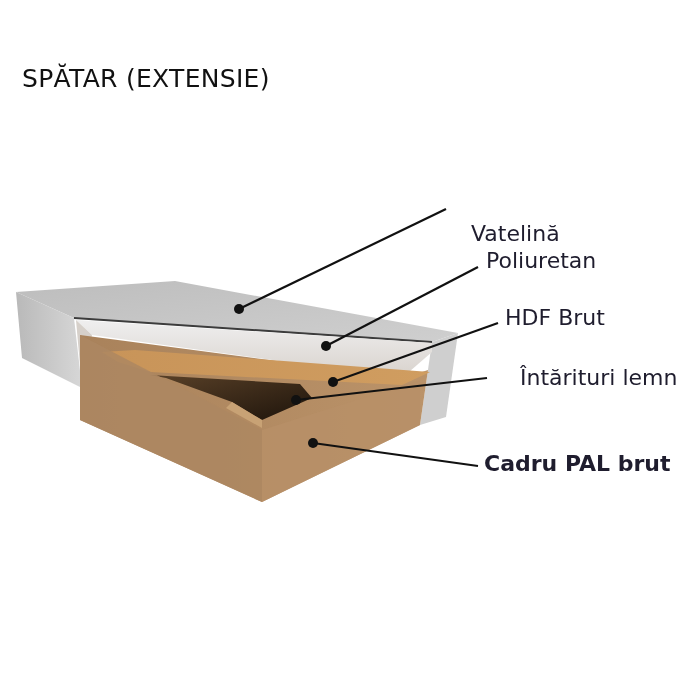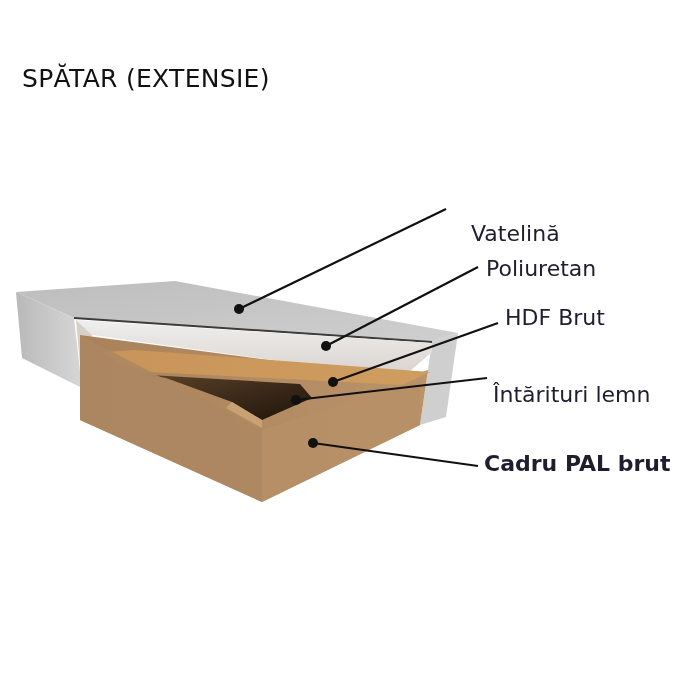--- a/index.html
+++ b/index.html
@@ -72,16 +72,16 @@
     <line x1="333" y1="382" x2="498" y2="323"></line>
       <circle cx="333" cy="382" r="5" stroke="none"></circle>
     <line x1="296" y1="400" x2="487" y2="378"></line>
       <circle cx="296" cy="400" r="5" stroke="none"></circle>
     <line x1="313" y1="443" x2="478" y2="466"></line>
       <circle cx="313" cy="443" r="5" stroke="none"></circle>
   </g>
 </svg>
 
 <div class="label" style="left:471px; top:187px;margin-top:34px;">Vatelină</div>
-<div class="label" style="left:486px; top:256px;">Poliuretan</div>
+<div class="label" style="left:486px; top:248px;">Poliuretan</div>
 <div class="label" style="left:505px; top:305px;">HDF Brut</div>
-<div class="label" style="left:493px; top:365px;margin-top:17px;">Întărituri lemn</div>
+<div class="label" style="left:520px; top:365px;">Întărituri lemn</div>
 <div class="label" style="left:484px; top:451px;font-weight:bold;">Cadru PAL brut</div>
 
 </body></html>

